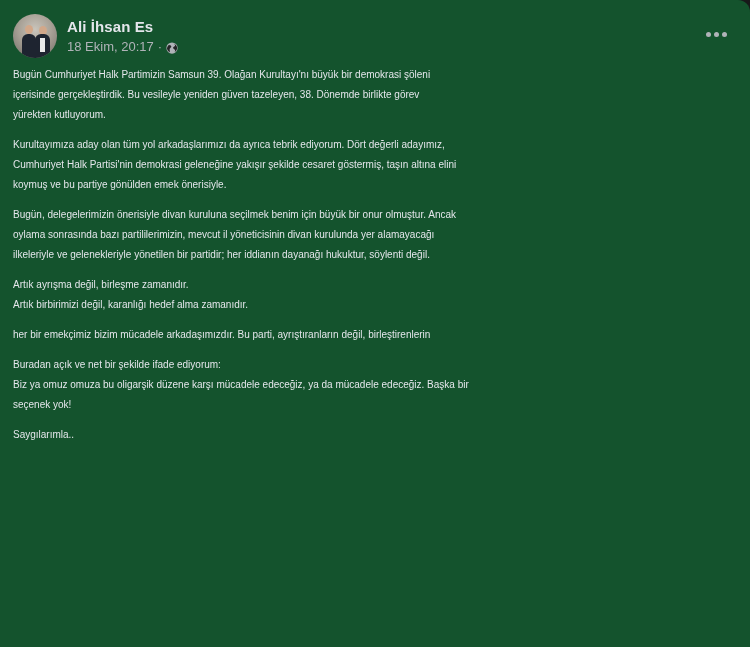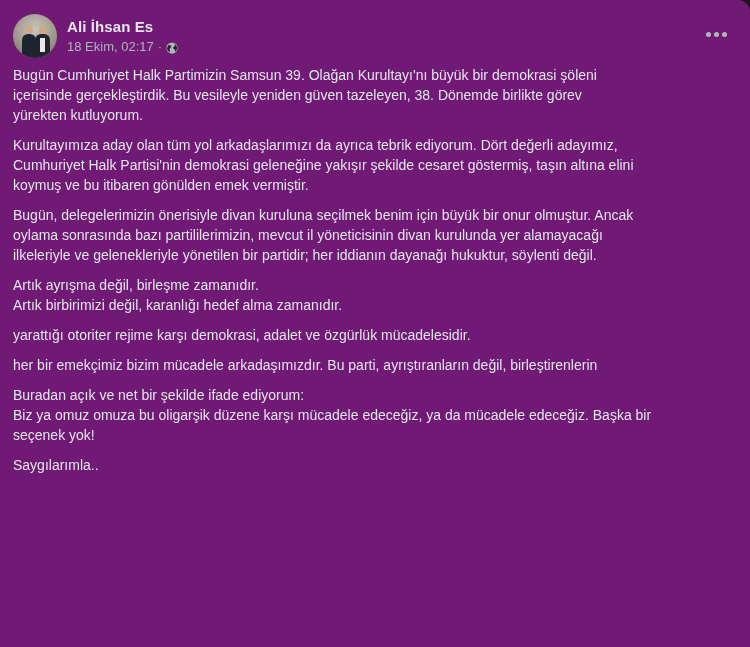--- a/index.html
+++ b/index.html
@@ -12,21 +12,21 @@
       height: 647px;
       overflow: hidden;
       font-family: "Liberation Sans", "DejaVu Sans", sans-serif;
     }
     .post {
       position: absolute;
       left: 0;
       top: 0;
       width: 750px;
       height: 647px;
-      background: #701a75;
+      background: #14532d;
       border-top-right-radius: 12px;
       box-sizing: border-box;
     }
     .header {
       position: absolute;
       left: 13px;
       top: 14px;
       height: 44px;
       display: flex;
       align-items: center;
@@ -114,21 +114,21 @@
       background: #b0b3b8;
       margin: 0 1.5px;
       display: inline-block;
     }
     .body-text {
       position: absolute;
       left: 13px;
       top: 65px;
       width: 728px;
       color: #e4e6eb;
-      font-size: 14px;
+      font-size: 10px;
       line-height: 20px;
       letter-spacing: 0;
     }
     .para {
       margin: 0 0 10px 0;
     }
     .line {
       display: block;
       white-space: nowrap;
     }
@@ -142,21 +142,21 @@
     <div class="avatar">
       <div class="h1"></div>
       <div class="h2"></div>
       <div class="p1"></div>
       <div class="p2"></div>
       <div class="shirt"></div>
     </div>
     <div class="meta">
       <div class="author">Ali İhsan Es</div>
       <div class="subline">
-        <span>18 Ekim, 02:17</span>
+        <span>18 Ekim, 20:17</span>
         <span class="dot-sep">·</span>
         <span class="globe">
           <svg width="12" height="12" viewBox="0 0 16 16">
             <circle cx="8" cy="8" r="7.5" fill="#b0b3b8"></circle>
             <path d="M4 3.5 C5.5 4.5 6.5 4 7 5.5 C7.5 7 5.5 7.5 5 9 C4.5 10.5 5.5 11.5 5 13.5 C3 12.3 1.5 10.5 1.3 8.2 C1.8 6 2.8 4.5 4 3.5Z" fill="#242526"></path>
             <path d="M10 2 C11 3 12.5 3.5 12 5 C11.5 6.3 9.5 6 9.5 7.5 C9.5 9 11.5 9.2 12 10.5 C12.4 11.7 11.8 13 11 13.8 C13.3 12.6 14.8 10.4 14.8 8 C14.8 5.3 12.9 3 10 2Z" fill="#242526"></path>
           </svg>
         </span>
       </div>
     </div>
@@ -170,33 +170,32 @@
 
   <div class="body-text">
     <div class="para">
       <span class="line">Bugün Cumhuriyet Halk Partimizin Samsun 39. Olağan Kurultayı'nı büyük bir demokrasi şöleni</span>
       <span class="line">içerisinde gerçekleştirdik. Bu vesileyle yeniden güven tazeleyen, 38. Dönemde birlikte görev</span>
       <span class="line">yürekten kutluyorum.</span>
     </div>
     <div class="para">
       <span class="line">Kurultayımıza aday olan tüm yol arkadaşlarımızı da ayrıca tebrik ediyorum. Dört değerli adayımız,</span>
       <span class="line">Cumhuriyet Halk Partisi'nin demokrasi geleneğine yakışır şekilde cesaret göstermiş, taşın altına elini</span>
-      <span class="line">koymuş ve bu itibaren gönülden emek vermiştir.</span>
+      <span class="line">koymuş ve bu partiye gönülden emek önerisiyle.</span>
     </div>
     <div class="para">
       <span class="line">Bugün, delegelerimizin önerisiyle divan kuruluna seçilmek benim için büyük bir onur olmuştur. Ancak</span>
       <span class="line">oylama sonrasında bazı partililerimizin, mevcut il yöneticisinin divan kurulunda yer alamayacağı</span>
       <span class="line">ilkeleriyle ve gelenekleriyle yönetilen bir partidir; her iddianın dayanağı hukuktur, söylenti değil.</span>
     </div>
     <div class="para">
       <span class="line">Artık ayrışma değil, birleşme zamanıdır.</span>
       <span class="line">Artık birbirimizi değil, karanlığı hedef alma zamanıdır.</span>
     </div>
     <div class="para">
-      <span class="line">yarattığı otoriter rejime karşı demokrasi, adalet ve özgürlük mücadelesidir.</span>
     </div>
     <div class="para">
       <span class="line">her bir emekçimiz bizim mücadele arkadaşımızdır. Bu parti, ayrıştıranların değil, birleştirenlerin</span>
     </div>
     <div class="para">
       <span class="line">Buradan açık ve net bir şekilde ifade ediyorum:</span>
       <span class="line">Biz ya omuz omuza bu oligarşik düzene karşı mücadele edeceğiz, ya da mücadele edeceğiz. Başka bir</span>
       <span class="line">seçenek yok!</span>
     </div>
     <div class="para">

